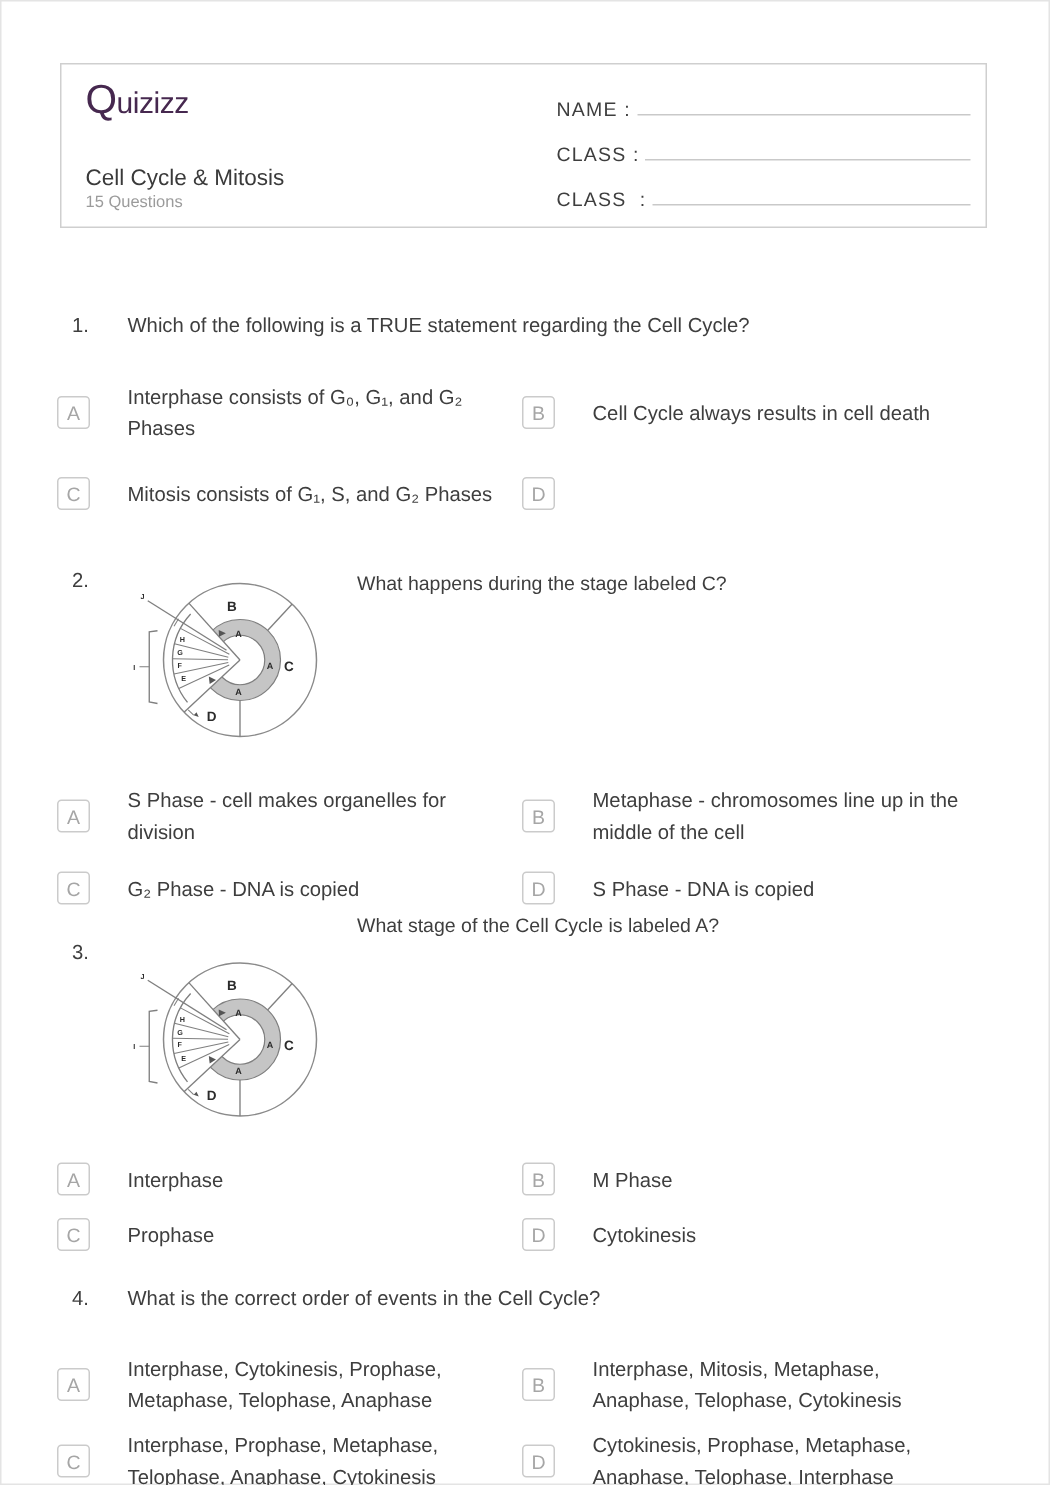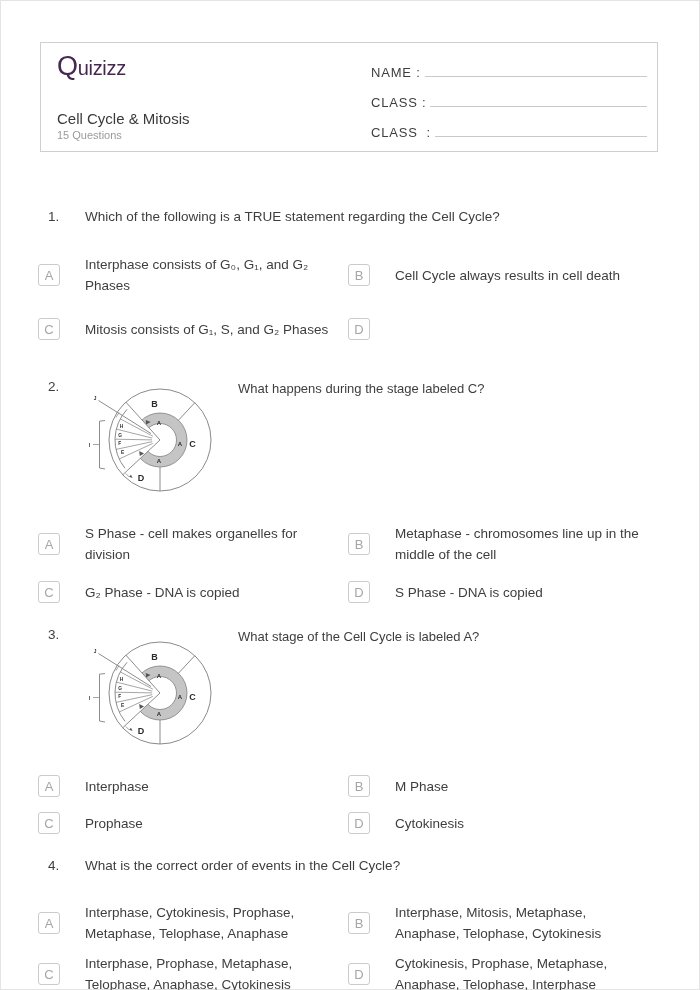--- a/index.html
+++ b/index.html
@@ -204,21 +204,21 @@
     <text class="mid" x="95" y="62.7">A</text>
     <text class="mid" x="74" y="80">A</text>
     <text class="sml" x="36.5" y="45">H</text>
     <text class="sml" x="35" y="53.8">G</text>
     <text class="sml" x="34.8" y="62.3">F</text>
     <text class="sml" x="37.5" y="71">E</text>
     <text class="sml" x="10" y="16.5">J</text>
     <text class="sml" x="4.5" y="63.5">I</text>
   </svg>
 </div>
-<div class="qtext2" style="top:627px">What stage of the Cell Cycle is labeled A?</div>
+<div class="qtext2" style="top:607px">What stage of the Cell Cycle is labeled A?</div>
 <div class="opts oq3" style="top:768px">
   <div class="opt">
     <div class="obox">A</div>
     <div class="otext">Interphase</div>
   </div>
   <div class="opt">
     <div class="obox">B</div>
     <div class="otext">M Phase</div>
   </div>
   <div class="opt">

